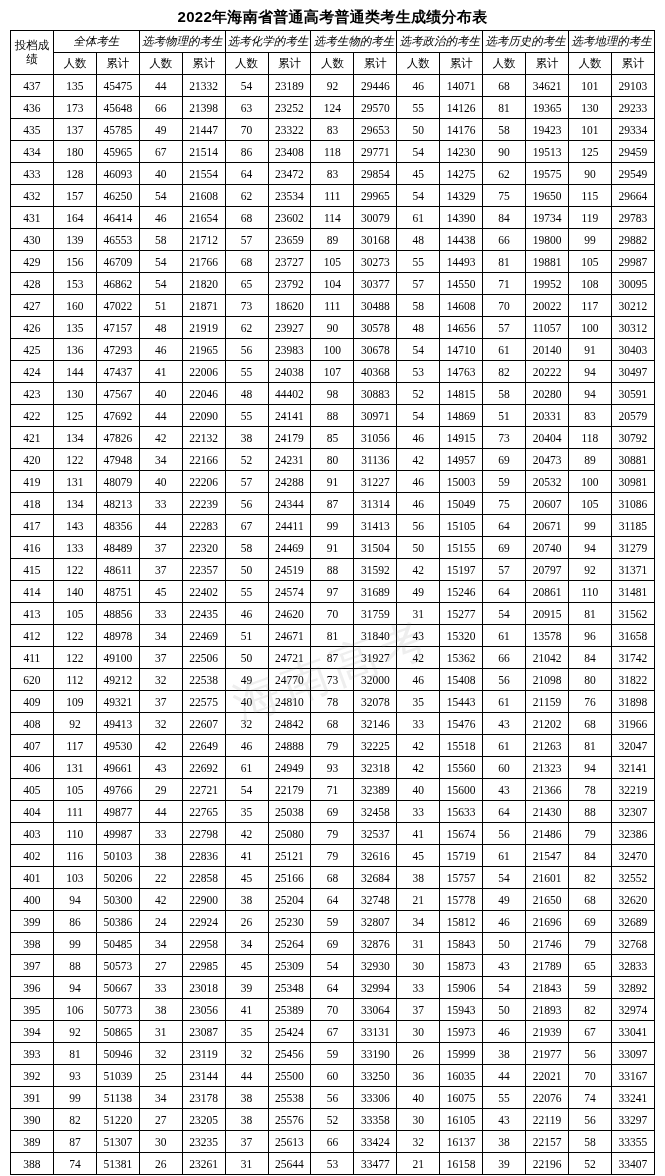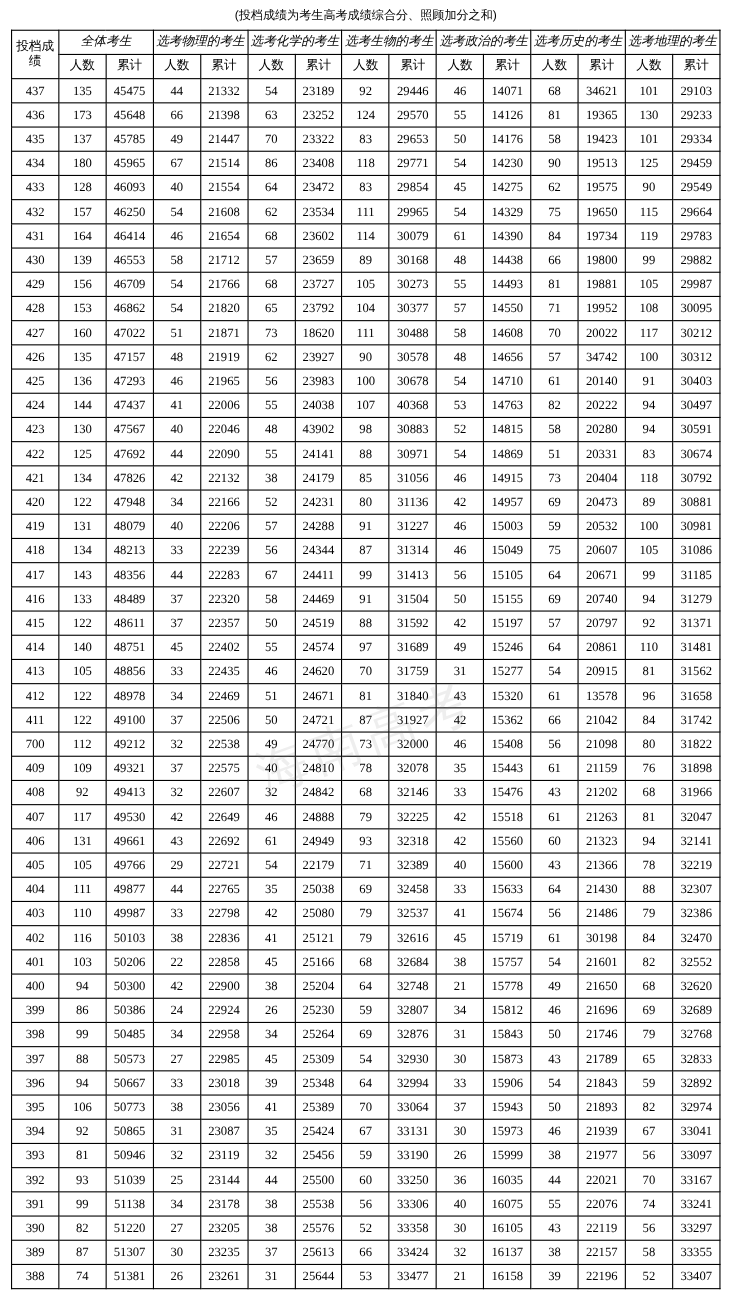--- a/index.html
+++ b/index.html
@@ -87,21 +87,21 @@
     pointer-events: none;
     white-space: nowrap;
     letter-spacing: 6px;
   }
 </style>
 </head>
 <body>
 
 <div class="page">
 
-  <div class="doc-subtitle">(投档成绩为考生高考成绩综合分、照顾加分之和)</div>
+  <div class="doc-title">2022年海南省普通高考普通类考生成绩分布表</div>
 
   <div class="watermark">海南高考</div>
 
   <table class="grid">
     <thead>
       <tr>
         <th class="corner" rowspan="2">投档成绩</th>
         <th class="group-head" colspan="2">全体考生</th>
         <th class="group-head" colspan="2">选考物理的考生</th>
         <th class="group-head" colspan="2">选考化学的考生</th>
@@ -321,21 +321,21 @@
           <td class="cum-col">47157</td>
           <td class="num-col">48</td>
           <td class="cum-col">21919</td>
           <td class="num-col">62</td>
           <td class="cum-col">23927</td>
           <td class="num-col">90</td>
           <td class="cum-col">30578</td>
           <td class="num-col">48</td>
           <td class="cum-col">14656</td>
           <td class="num-col">57</td>
-          <td class="cum-col">34742</td>
+          <td class="cum-col">11057</td>
           <td class="num-col">100</td>
           <td class="cum-col">30312</td>
         </tr>
         <tr>
           <td class="score-col">425</td>
           <td class="num-col">136</td>
           <td class="cum-col">47293</td>
           <td class="num-col">46</td>
           <td class="cum-col">21965</td>
           <td class="num-col">56</td>
@@ -366,21 +366,21 @@
           <td class="num-col">94</td>
           <td class="cum-col">30497</td>
         </tr>
         <tr>
           <td class="score-col">423</td>
           <td class="num-col">130</td>
           <td class="cum-col">47567</td>
           <td class="num-col">40</td>
           <td class="cum-col">22046</td>
           <td class="num-col">48</td>
-          <td class="cum-col">43902</td>
+          <td class="cum-col">44402</td>
           <td class="num-col">98</td>
           <td class="cum-col">30883</td>
           <td class="num-col">52</td>
           <td class="cum-col">14815</td>
           <td class="num-col">58</td>
           <td class="cum-col">20280</td>
           <td class="num-col">94</td>
           <td class="cum-col">30591</td>
         </tr>
         <tr>
@@ -391,21 +391,21 @@
           <td class="cum-col">22090</td>
           <td class="num-col">55</td>
           <td class="cum-col">24141</td>
           <td class="num-col">88</td>
           <td class="cum-col">30971</td>
           <td class="num-col">54</td>
           <td class="cum-col">14869</td>
           <td class="num-col">51</td>
           <td class="cum-col">20331</td>
           <td class="num-col">83</td>
-          <td class="cum-col">30674</td>
+          <td class="cum-col">20579</td>
         </tr>
         <tr>
           <td class="score-col">421</td>
           <td class="num-col">134</td>
           <td class="cum-col">47826</td>
           <td class="num-col">42</td>
           <td class="cum-col">22132</td>
           <td class="num-col">38</td>
           <td class="cum-col">24179</td>
           <td class="num-col">85</td>
@@ -581,21 +581,21 @@
           <td class="num-col">87</td>
           <td class="cum-col">31927</td>
           <td class="num-col">42</td>
           <td class="cum-col">15362</td>
           <td class="num-col">66</td>
           <td class="cum-col">21042</td>
           <td class="num-col">84</td>
           <td class="cum-col">31742</td>
         </tr>
         <tr>
-          <td class="score-col">700</td>
+          <td class="score-col">620</td>
           <td class="num-col">112</td>
           <td class="cum-col">49212</td>
           <td class="num-col">32</td>
           <td class="cum-col">22538</td>
           <td class="num-col">49</td>
           <td class="cum-col">24770</td>
           <td class="num-col">73</td>
           <td class="cum-col">32000</td>
           <td class="num-col">46</td>
           <td class="cum-col">15408</td>
@@ -729,21 +729,21 @@
           <td class="cum-col">50103</td>
           <td class="num-col">38</td>
           <td class="cum-col">22836</td>
           <td class="num-col">41</td>
           <td class="cum-col">25121</td>
           <td class="num-col">79</td>
           <td class="cum-col">32616</td>
           <td class="num-col">45</td>
           <td class="cum-col">15719</td>
           <td class="num-col">61</td>
-          <td class="cum-col">30198</td>
+          <td class="cum-col">21547</td>
           <td class="num-col">84</td>
           <td class="cum-col">32470</td>
         </tr>
         <tr>
           <td class="score-col">401</td>
           <td class="num-col">103</td>
           <td class="cum-col">50206</td>
           <td class="num-col">22</td>
           <td class="cum-col">22858</td>
           <td class="num-col">45</td>

